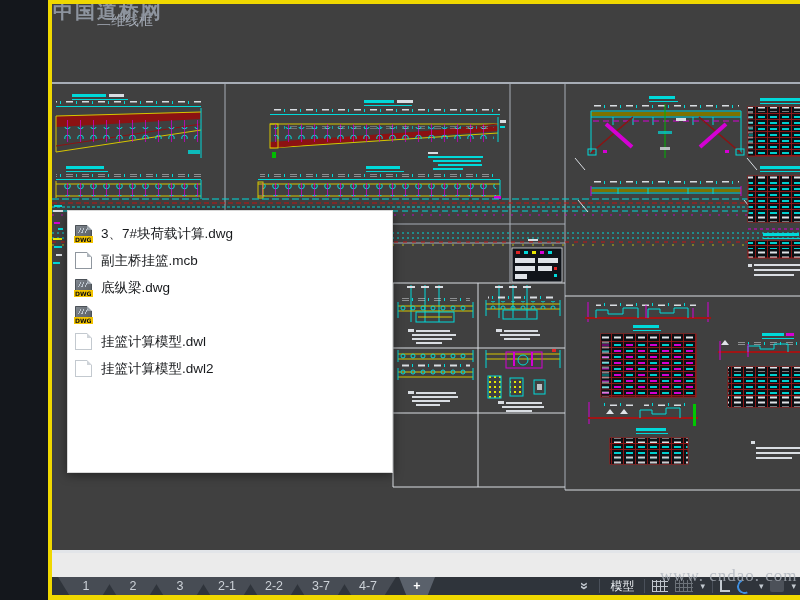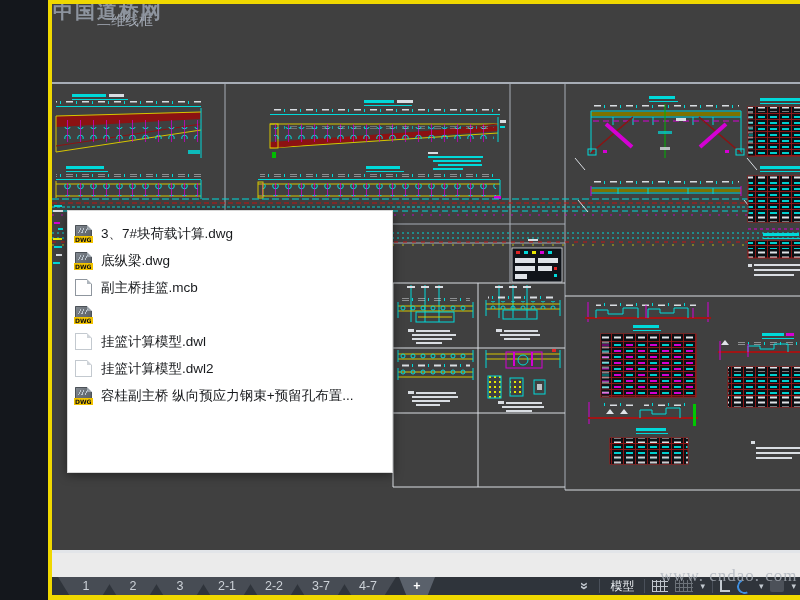--- a/index.html
+++ b/index.html
@@ -459,47 +459,41 @@
   <div class="wm-b">www. cndao. com</div>
 
   <div class="popup">
     <div class="prow">
       <span class="fic dwg">
           <b class="badge">DWG</b>
         </span>
       <span>3、7#块荷载计算.dwg</span>
     </div>
     <div class="prow">
+      <span class="fic plain"></span>
+      <span>副主桥挂篮.mcb</span>
+    </div>
+    <div class="prow">
       <span class="fic dwg">
           <b class="badge">DWG</b>
         </span>
       <span>底纵梁.dwg</span>
     </div>
     <div class="prow">
-      <span class="fic plain"></span>
-      <span>副主桥挂篮.mcb</span>
-    </div>
-    <div class="prow">
       <span class="fic dwg">
           <b class="badge">DWG</b>
         </span>
     </div>
     <div class="prow">
       <span class="fic plain light"></span>
       <span>挂篮计算模型.dwl</span>
     </div>
     <div class="prow">
       <span class="fic plain light"></span>
       <span>挂篮计算模型.dwl2</span>
-    </div>
-    <div class="prow">
-      <span class="fic dwg">
-          <b class="badge">DWG</b>
-        </span>
-      <span>容桂副主桥 纵向预应力钢束+预留孔布置...</span>
     </div>
   </div>
 
   <div class="cmdline-sep"></div>
   <div class="cmdstrip"></div>
 
   <div class="tabbar">
     <div class="tabs">
       <div class="tab">1</div>
       <div class="tab">2</div>

